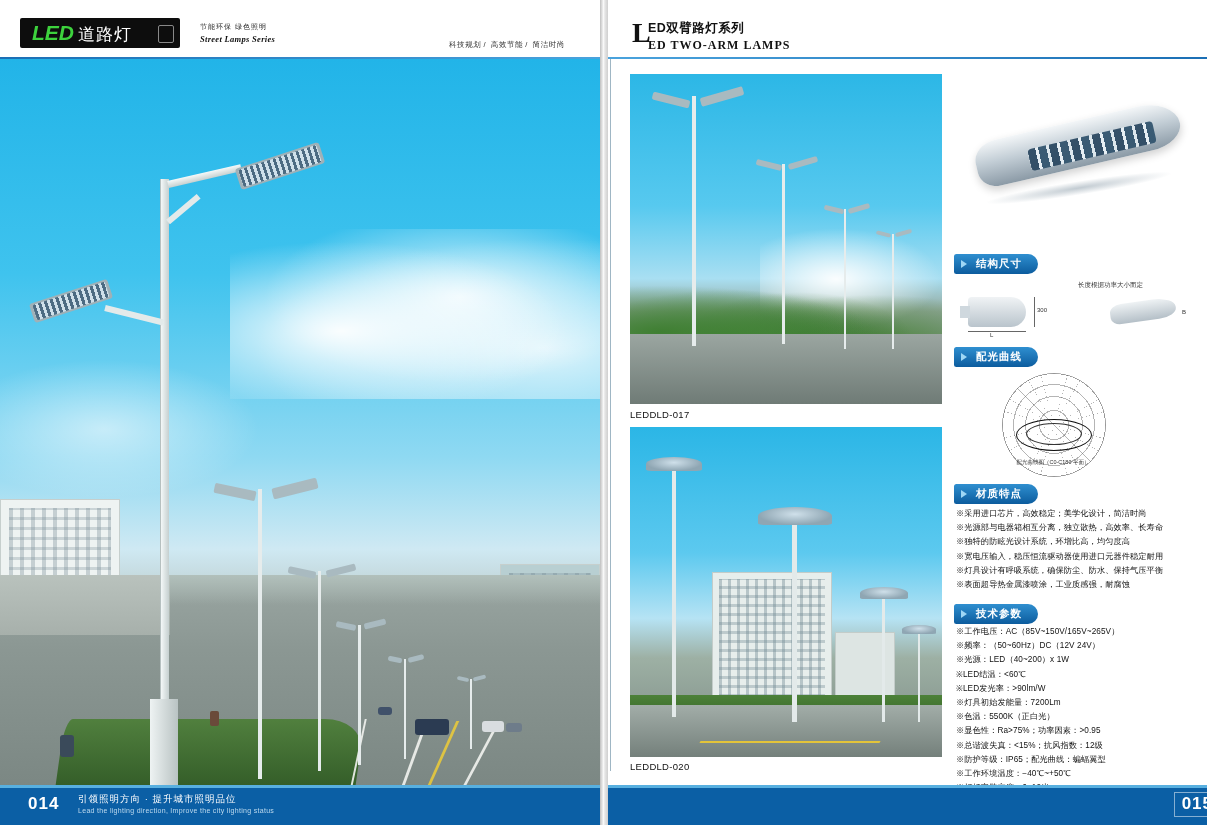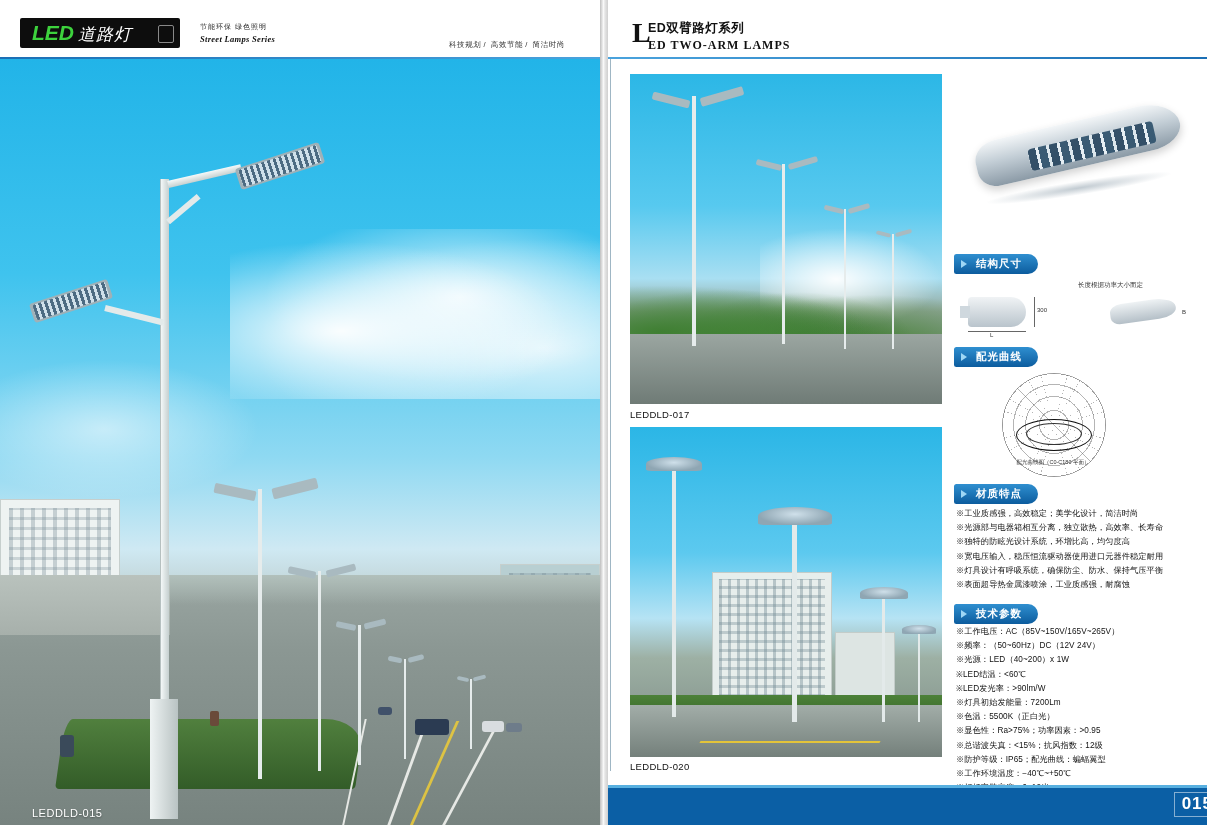--- a/index.html
+++ b/index.html
@@ -28,21 +28,21 @@
     background:#0d0d0d;
     border-radius:2px;
   }
   .logo-box .led {
     position:absolute; left:12px; top:3px;
     color:#3dd23d; font-size:21px; font-weight:bold; font-style:italic;
     letter-spacing:0px;
   }
   .logo-box .cn {
     position:absolute; left:58px; top:5px;
-    color:#fff; font-size:17px; letter-spacing:1px;font-style:italic;
+    color:#fff; font-size:17px; letter-spacing:1px;
   }
   .logo-box:after{
     content:""; position:absolute; right:6px; top:7px; width:14px; height:16px;
     border:1px solid #888; border-radius:2px;
   }
   .hdr-cn-small {
     position:absolute; left:200px; top:22px;
     font-size:7px; color:#222; letter-spacing:1px;
   }
   .hdr-en-small {
@@ -527,20 +527,26 @@
       <div class="rh" style="left:408px; top:597px; width:16px; height:5px; transform:rotate(-14deg);"></div>
       <div class="rh" style="left:388px; top:598px; width:14px; height:5px; transform:rotate(12deg);"></div>
 
       <div class="rp" style="left:470px; top:620px; width:2px; height:70px;"></div>
       <div class="rh" style="left:473px; top:617px; width:13px; height:4px; transform:rotate(-14deg);"></div>
       <div class="rh" style="left:457px; top:618px; width:12px; height:4px; transform:rotate(12deg);"></div>
 
       <div class="lp-code">LEDDLD-015</div>
     </div>
 
+    <div class="lp-footer">
+      <div class="bar2"></div>
+      <div class="pageno-l">014</div>
+      <div class="foot-cn">引领照明方向 · 提升城市照明品位</div>
+      <div class="foot-en">Lead the lighting direction, Improve the city lighting status</div>
+    </div>
   </div>
 
   <div class="spine"></div>
 
   <div class="right-page">
 
     <div class="rp-header">
       <div class="rp-bigL">L</div>
       <div class="rp-title-cn">ED双臂路灯系列</div>
       <div class="rp-title-en">ED TWO-ARM LAMPS</div>
@@ -615,21 +621,21 @@
       <div class="polar">
         <div class="grid"></div>
         <div class="spokes"></div>
         <div class="lobe"></div>
         <div class="lobe2"></div>
         <div class="cap">配光曲线图（C0-C180 平面）</div>
       </div>
 
       <div class="tab t3">材质特点</div>
       <div class="txtblk t-mat">
-        <div>※工业质感强，高效稳定；美学化设计，简洁时尚</div>
+        <div>※采用进口芯片，高效稳定；美学化设计，简洁时尚</div>
         <div>※光源部与电器箱相互分离，独立散热，高效率、长寿命</div>
         <div>※独特的防眩光设计系统，环增比高，均匀度高</div>
         <div>※宽电压输入，稳压恒流驱动器使用进口元器件稳定耐用</div>
         <div>※灯具设计有呼吸系统，确保防尘、防水、保持气压平衡</div>
         <div>※表面超导热金属漆喷涂，工业质感强，耐腐蚀</div>
       </div>
 
       <div class="tab t4">技术参数</div>
       <div class="txtblk t-spec">
         <div>※工作电压：AC（85V~150V/165V~265V）</div>

